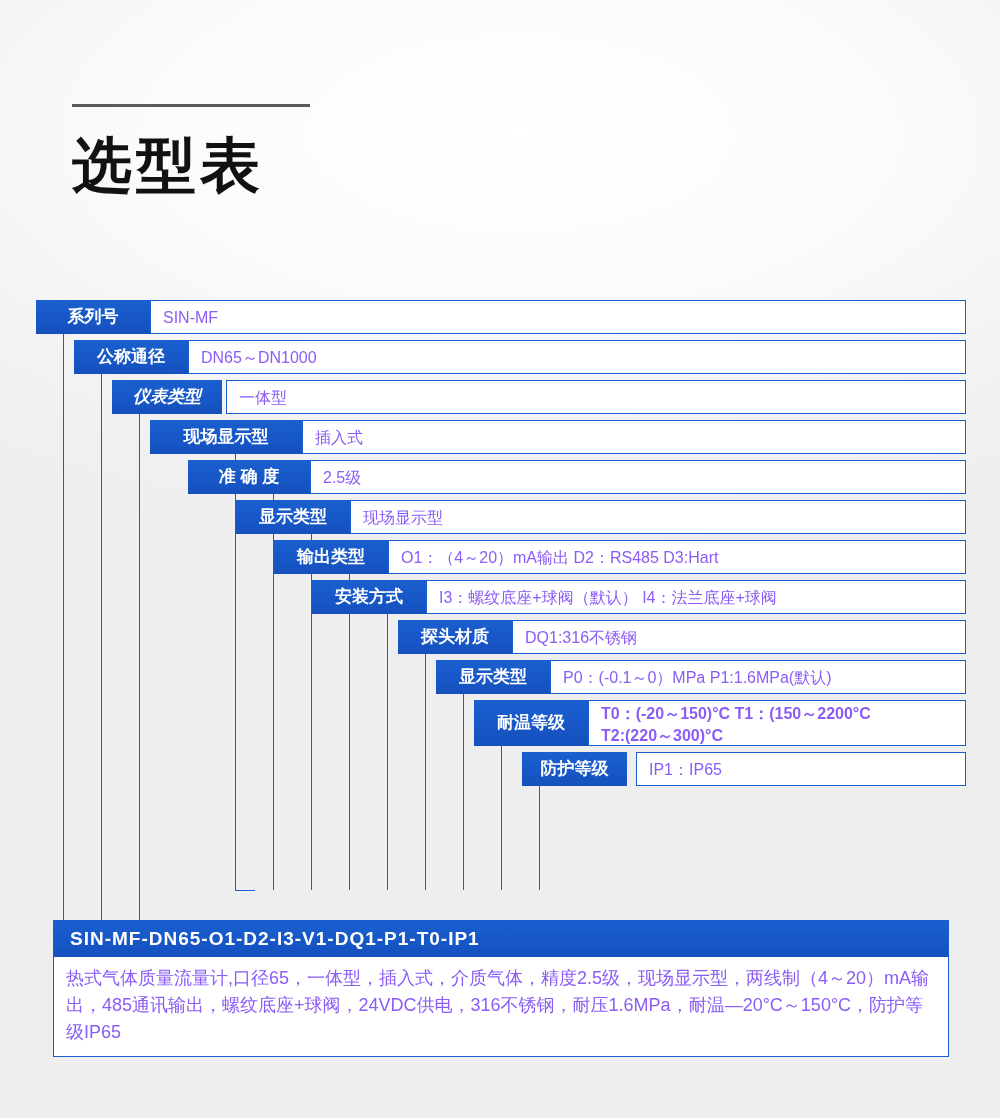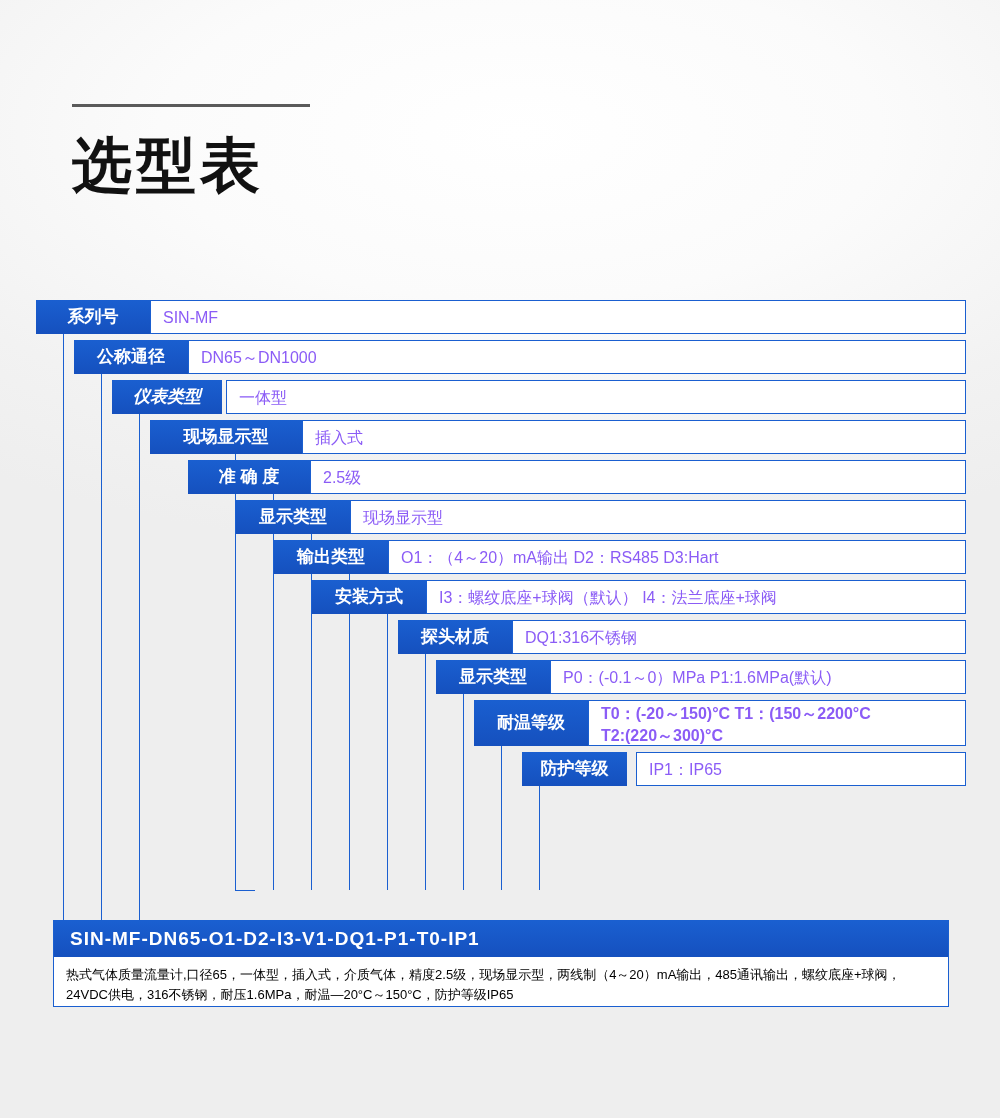--- a/index.html
+++ b/index.html
@@ -129,24 +129,24 @@
   }
   .result-code {
     background: linear-gradient(180deg,#1a5fd0 0%, #1550be 100%);
     color: #fff;
     font-size: 19px;
     font-weight: bold;
     letter-spacing: 1px;
     padding: 7px 0 7px 16px;
   }
   .result-desc {
-    font-size: 13px;
-    color: #000000;
+    font-size: 18px;
+    color: #8b5cf6;
     line-height: 1.5;
-    padding: 8px 12px 2px 12px;
+    padding: 8px 12px 10px 12px;
   }
 </style>
 </head>
 <body>
 
 <div class="page">
 
   <div class="header">
     <div class="header-rule"></div>
     <div class="header-cn">选型表</div>

